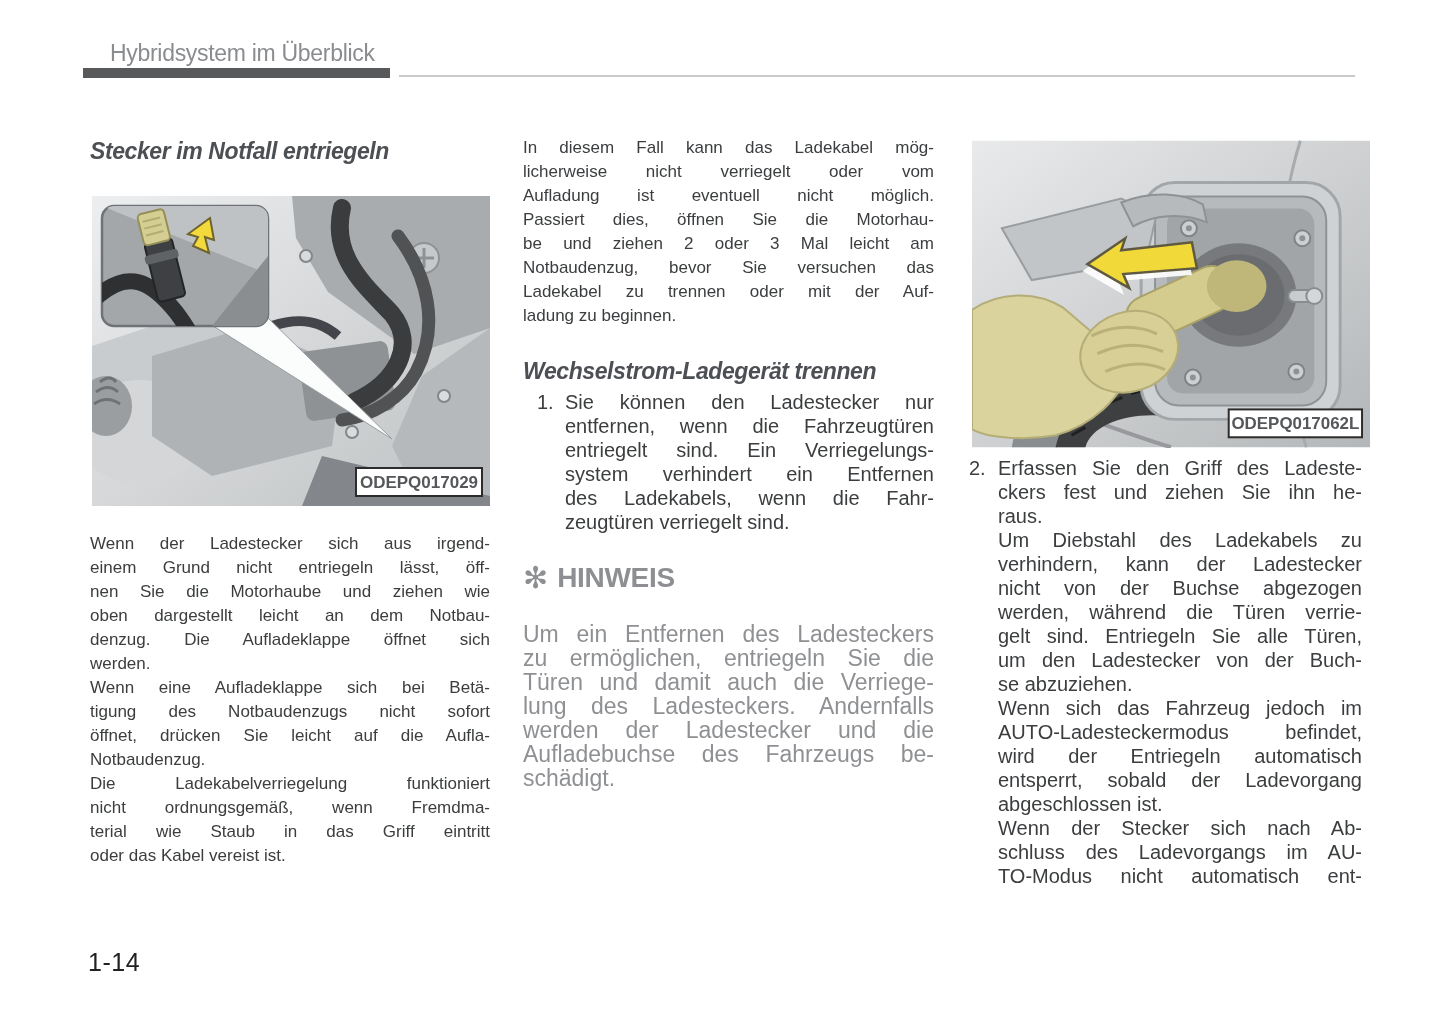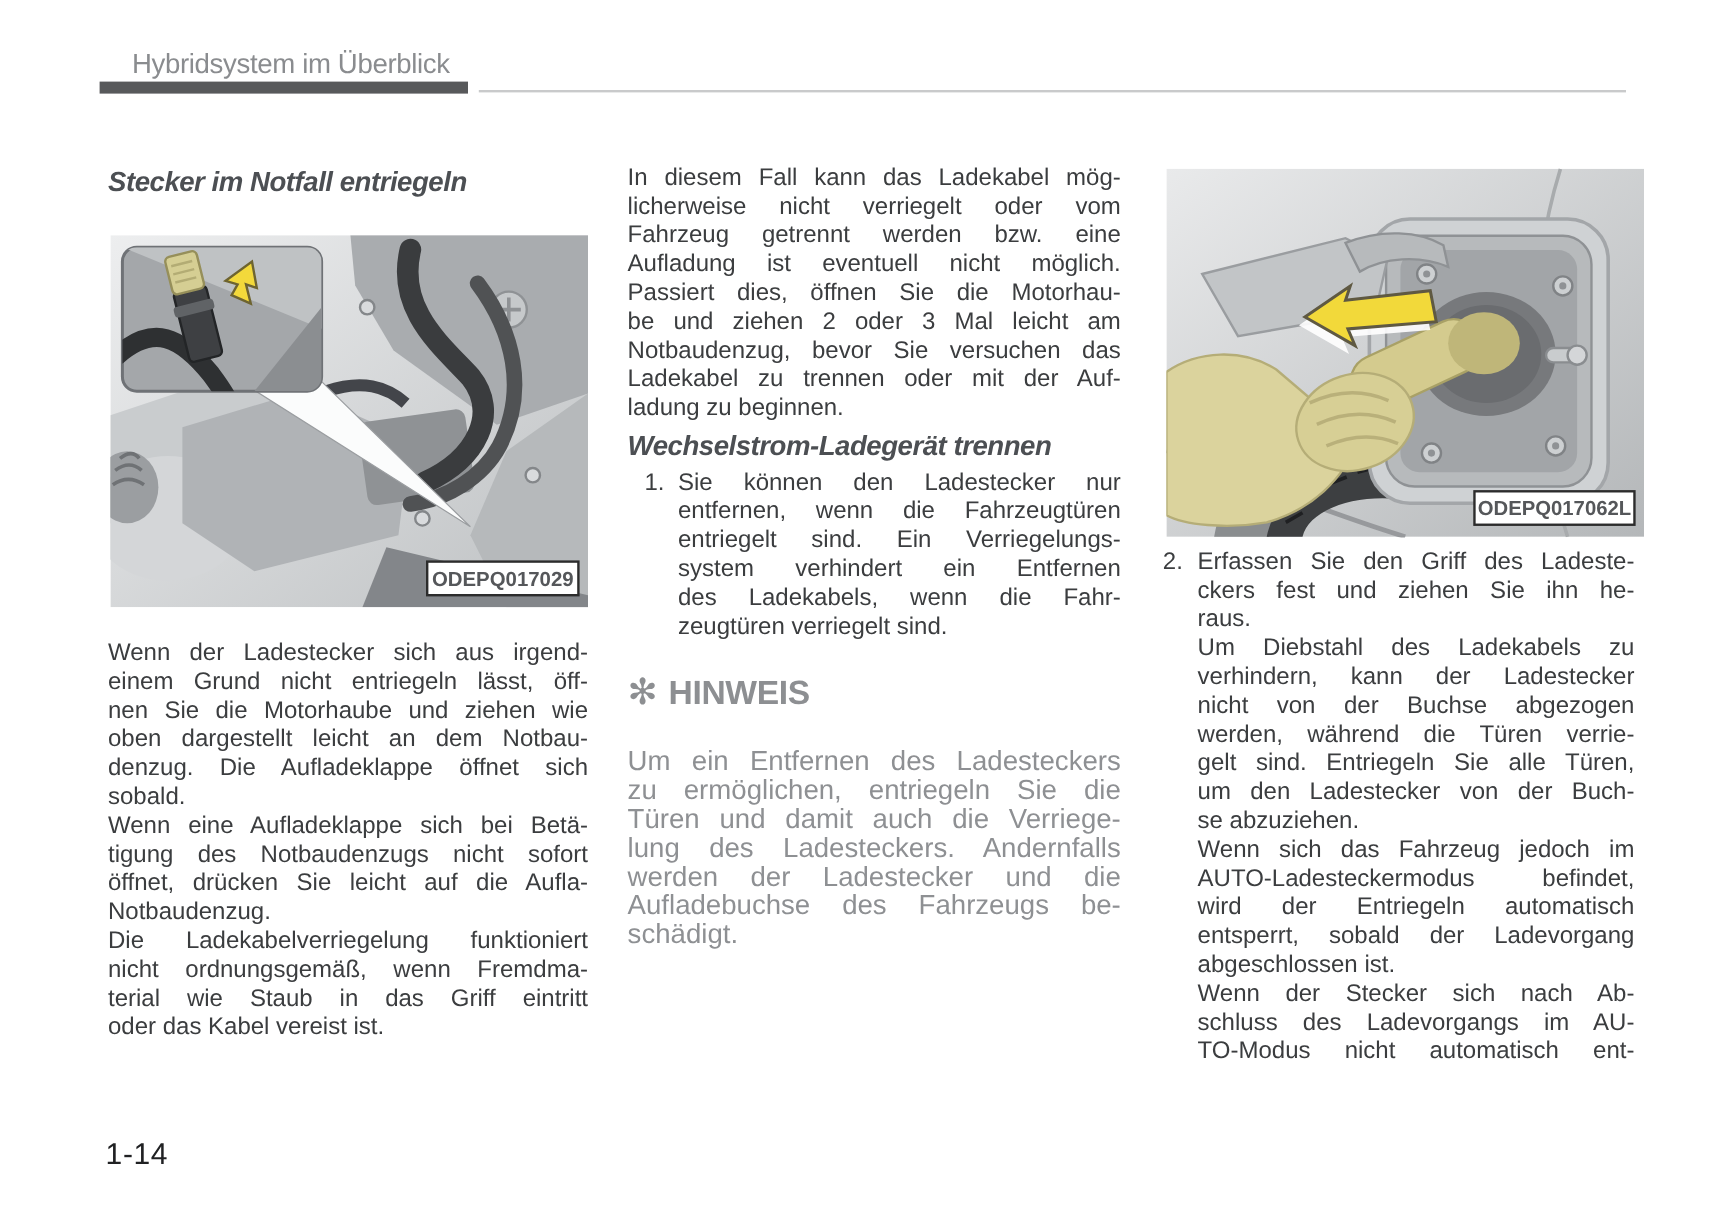--- a/index.html
+++ b/index.html
@@ -10,21 +10,21 @@
   
   .header-title{position:absolute;left:90px;top:40px;font-size:23px;font-weight:400;
     color:#8a8c8f;letter-spacing:-0.3px;margin-left:20px;}
   .header-bar{position:absolute;left:83px;top:68px;width:307px;height:10px;background:#58595b;}
   .header-line{position:absolute;left:399px;top:75px;width:956px;height:2px;background:#c9cacb;}
   
   .col-heading{position:absolute;font-size:23px;font-weight:bold;font-style:italic;
     color:#4c4f53;letter-spacing:-0.4px;white-space:nowrap;}
   .h-left{left:90px;top:138px;}
   .h-mid{left:523px;top:358px;}
-  .textblock{position:absolute;font-size:20px;line-height:24px;color:#3b3d3f;}
+  .textblock{position:absolute;font-size:17px;line-height:24px;color:#3b3d3f;}
   .tb-left{left:90px;top:532px;width:400px;}
   .tb-mid-intro{left:523px;top:136px;width:411px;}
   .line{text-align:justify;text-align-last:justify;}
   .line.tail{text-align-last:left;}
   
   .list-item{position:absolute;font-size:20px;line-height:24px;}
   .li-1{left:523px;top:390px;width:411px;padding-left:42px;box-sizing:border-box;}
   .li-2{left:958px;top:456px;width:404px;padding-left:40px;box-sizing:border-box;}
   .li-num{position:absolute;top:0;color:#3b3d3f;}
   .li-1 .li-num{left:14px;}
@@ -106,41 +106,40 @@
     </svg>
   </div>
 
   <div class="textblock tb-left">
       <div class="para">
         <div class="line">Wenn der Ladestecker sich aus irgend-</div>
         <div class="line">einem Grund nicht entriegeln lässt, öff-</div>
         <div class="line">nen Sie die Motorhaube und ziehen wie</div>
         <div class="line">oben dargestellt leicht an dem Notbau-</div>
         <div class="line">denzug. Die Aufladeklappe öffnet sich</div>
-        <div class="line tail">sobald.</div>
+        <div class="line tail">werden.</div>
       </div>
       <div class="para">
         <div class="line">Wenn eine Aufladeklappe sich bei Betä-</div>
         <div class="line">tigung des Notbaudenzugs nicht sofort</div>
         <div class="line">öffnet, drücken Sie leicht auf die Aufla-</div>
         <div class="line tail">Notbaudenzug.</div>
       </div>
       <div class="para">
         <div class="line">Die Ladekabelverriegelung funktioniert</div>
         <div class="line">nicht ordnungsgemäß, wenn Fremdma-</div>
         <div class="line">terial wie Staub in das Griff eintritt</div>
         <div class="line tail">oder das Kabel vereist ist.</div>
       </div>
     </div>
 
   <div class="textblock tb-mid-intro">
       <div class="para">
         <div class="line">In diesem Fall kann das Ladekabel mög-</div>
         <div class="line">licherweise nicht verriegelt oder vom</div>
-        <div class="line">Fahrzeug getrennt werden bzw. eine</div>
         <div class="line">Aufladung ist eventuell nicht möglich.</div>
         <div class="line">Passiert dies, öffnen Sie die Motorhau-</div>
         <div class="line">be und ziehen 2 oder 3 Mal leicht am</div>
         <div class="line">Notbaudenzug, bevor Sie versuchen das</div>
         <div class="line">Ladekabel zu trennen oder mit der Auf-</div>
         <div class="line tail">ladung zu beginnen.</div>
       </div>
     </div>
 
   <div class="col-heading h-mid">Wechselstrom-Ladegerät trennen</div>

